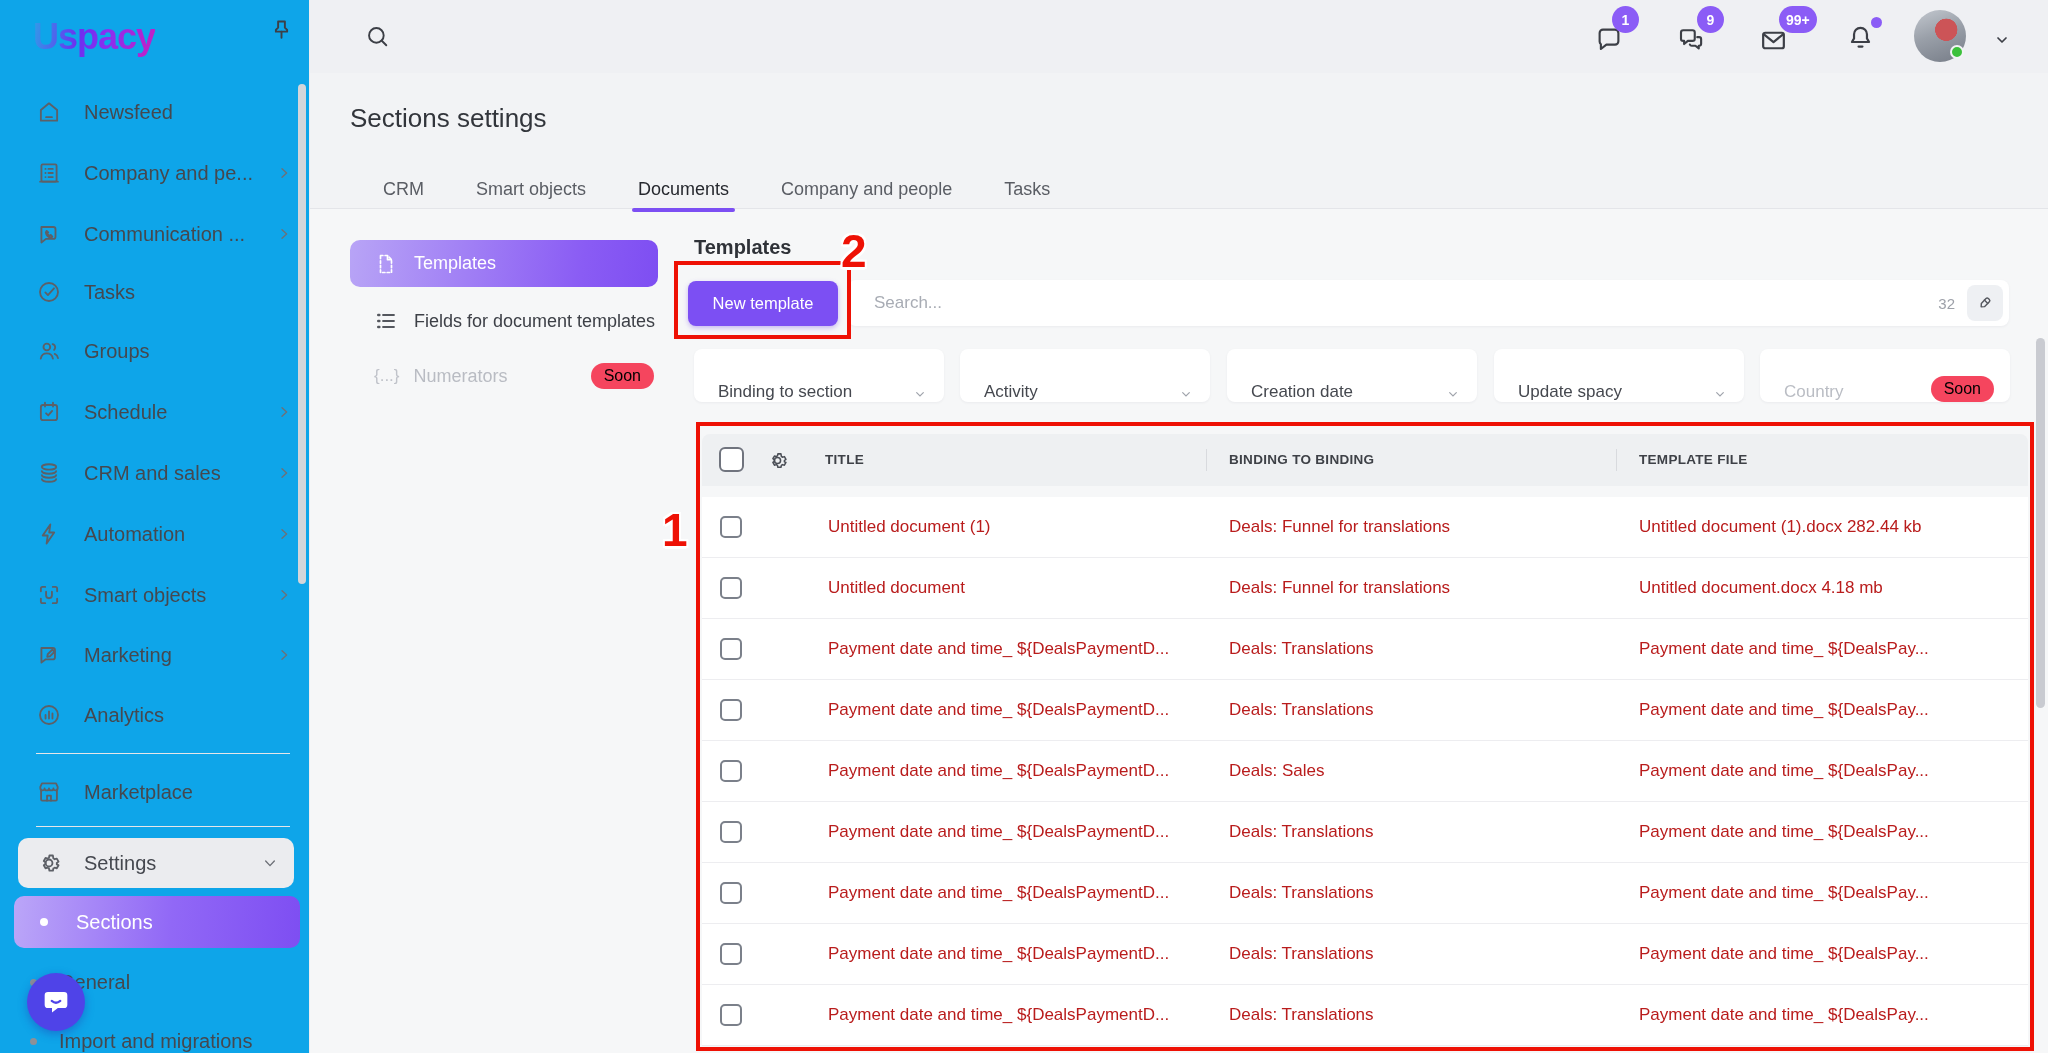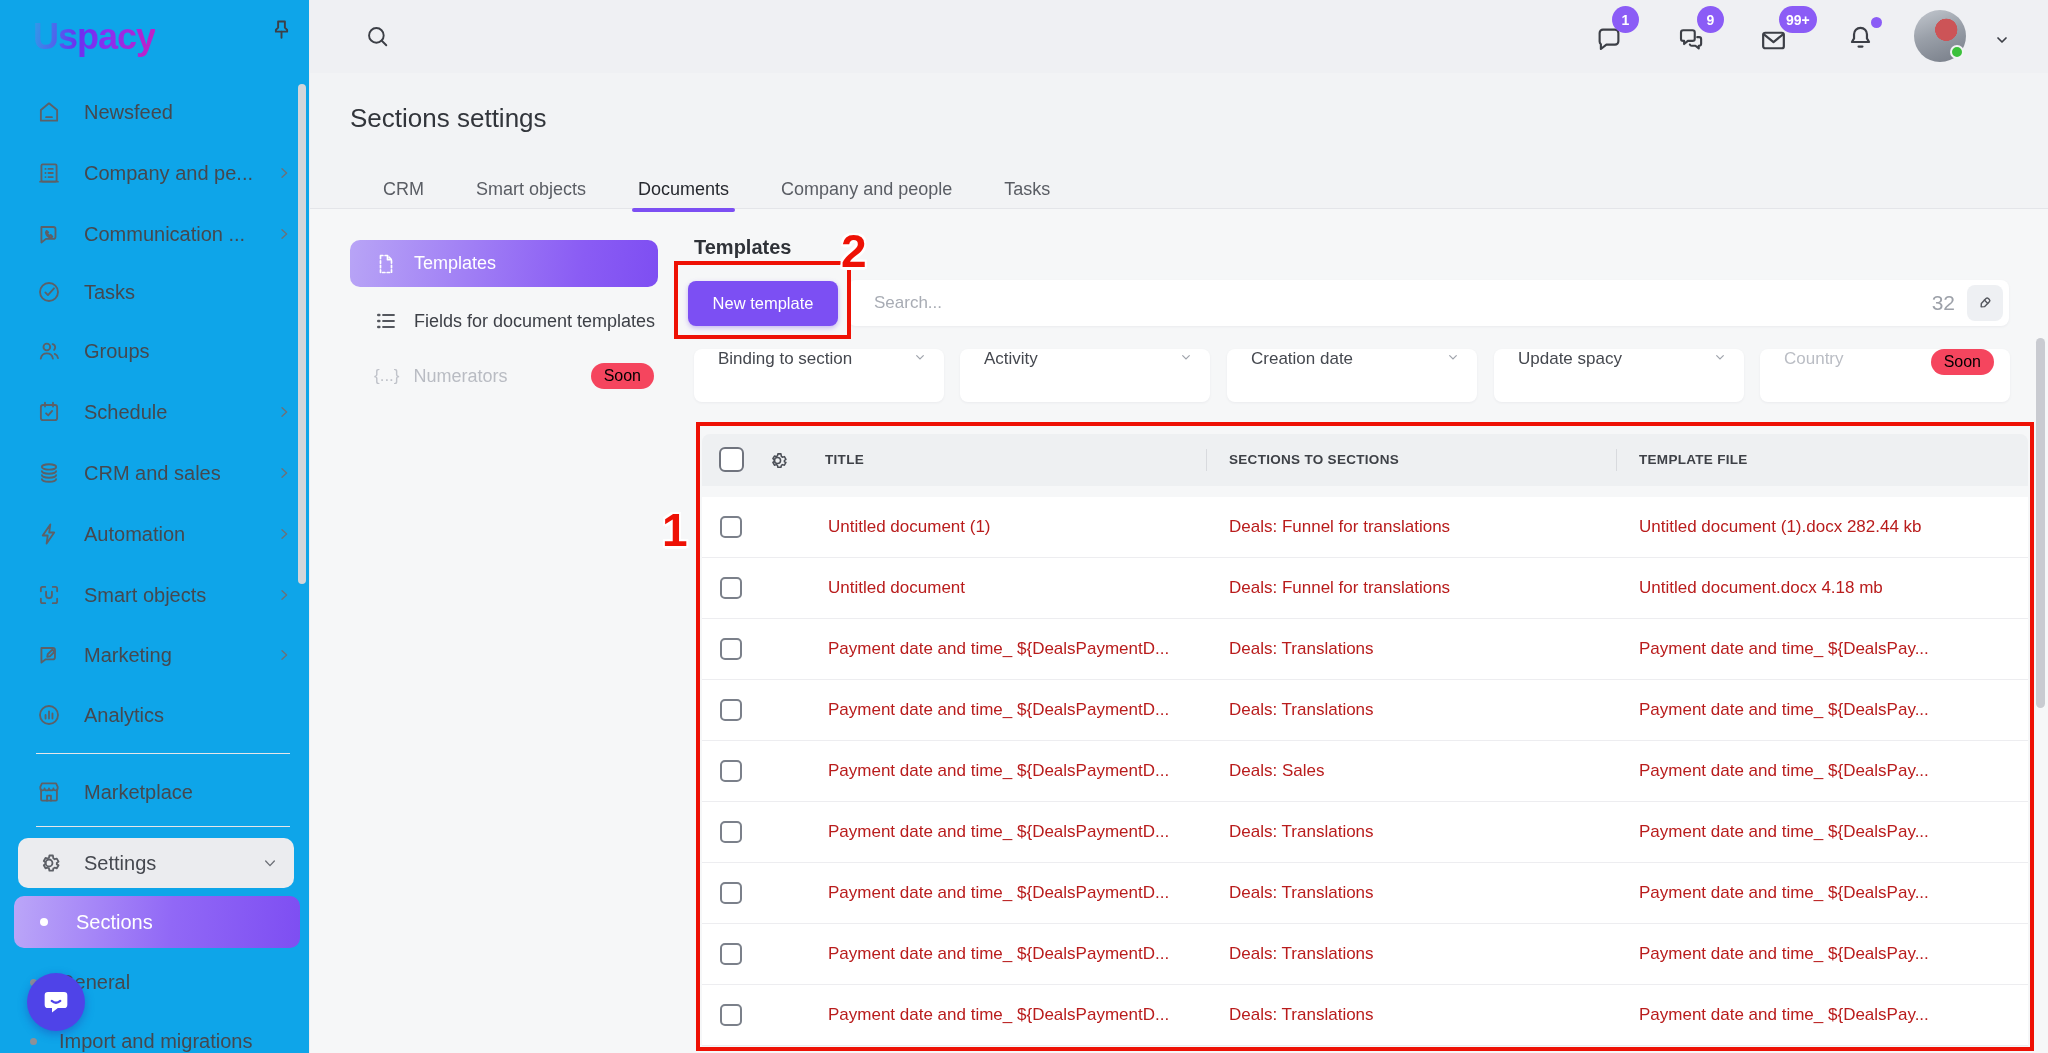--- a/index.html
+++ b/index.html
@@ -63,24 +63,24 @@
   .soon{background:var(--soon);color:#000000;font-size:16px;height:26px;padding:0 13px;border-radius:14px;display:flex;align-items:center;font-weight:400}
 
   
   #panel-heading{position:absolute;left:694px;top:236px;font-size:20px;font-weight:700;color:#2f3238}
   #new-template-btn{position:absolute;left:688px;top:281px;width:150px;height:45px;background:var(--purple);border:none;border-radius:8px;
         color:#fff;font-size:16.5px;font-family:inherit;box-shadow:0 2px 5px rgba(110,60,230,.35)}
   #search-bar{position:absolute;left:848px;top:280px;width:1161px;height:46px;background:#fff;border-radius:8px;display:flex;align-items:center;
         padding:0 6px 0 24px;box-shadow:0 1px 3px rgba(25,25,60,.05)}
   #search-input{flex:1;border:none;outline:none;background:transparent;font-size:17px;font-family:inherit;color:#7f1d1d}
   #search-input::placeholder{color:#a8acb4}
-  #search-count{color:#9da1a9;font-size:21px;margin:0 12px}
+  #search-count{color:#9da1a9;font-size:15px;margin:0 12px}
   #erase-btn{width:36px;height:36px;border-radius:8px;background:#eef0f3;display:flex;align-items:center;justify-content:center}
 
-  .filter{position:absolute;top:349px;width:250px;height:53px;background:#fff;border-radius:8px;display:flex;align-items:flex-start;
+  .filter{position:absolute;top:349px;width:250px;height:53px;background:#fff;border-radius:8px;display:flex;align-items:flex-end;
         padding:0 16px 0 24px;font-size:17px;color:#45484f;box-shadow:0 1px 3px rgba(25,25,60,.05)}
   .filter .fchev{margin-left:auto;width:16px;height:16px;stroke:#a0a4ac;fill:none;stroke-width:1.8;stroke-linecap:round}
   .filter.disabled{color:#babdc4}
   .filter .soon{margin-left:auto}
 
   
   #thead{position:absolute;left:702px;top:434px;width:1326px;height:52px;background:#eef0f2;border-radius:8px 8px 0 0}
   .hcheck{position:absolute;left:17px;top:13px;width:25px;height:25px;border:2.5px solid #70747e;border-radius:6px;background:#fff}
   .hgear{position:absolute;left:64px;top:15px}
   .hcol{position:absolute;top:18px;font-size:13.5px;font-weight:700;color:#3e4147;letter-spacing:.3px}
@@ -373,21 +373,21 @@
   </div>
 
   <div id="thead">
     <div class="hcheck"></div>
     <svg class="hgear" width="23" height="23" viewBox="0 0 24 24" style="stroke:#4b4f57;fill:none;stroke-width:1.6;stroke-linecap:round;stroke-linejoin:round">
         <circle cx="12" cy="12" r="3.2"></circle>
         <path d="M19.2 13.4c.05-.46.05-.93 0-1.4l1.6-1.25-1.6-2.8-1.95.55c-.37-.3-.78-.55-1.22-.74L15.6 5.1h-3.2l-.43 2.06c-.44.19-.85.44-1.22.74L8.8 7.35l-1.6 2.8 1.6 1.25c-.05.47-.05.94 0 1.4l-1.6 1.25 1.6 2.8 1.95-.55c.37.3.78.55 1.22.74l.43 2.06h3.2l.43-2.06c.44-.19.85-.44 1.22-.74l1.95.55 1.6-2.8z"></path>
       </svg>
     <span class="hcol" style="left:123px">TITLE</span>
     <span class="hsep" style="left:504px"></span>
-    <span class="hcol" style="left:527px">SECTIONS TO SECTIONS</span>
+    <span class="hcol" style="left:527px">BINDING TO BINDING</span>
     <span class="hsep" style="left:914px"></span>
     <span class="hcol" style="left:937px">TEMPLATE FILE</span>
   </div>
 
   <div id="trows">
     <div class="trow">
       <div class="rcheck"></div>
       <span class="cell c1">Untitled document (1)</span>
       <span class="cell c2">Deals: Funnel for translations</span>
       <span class="cell c3">Untitled document (1).docx 282.44 kb</span>

